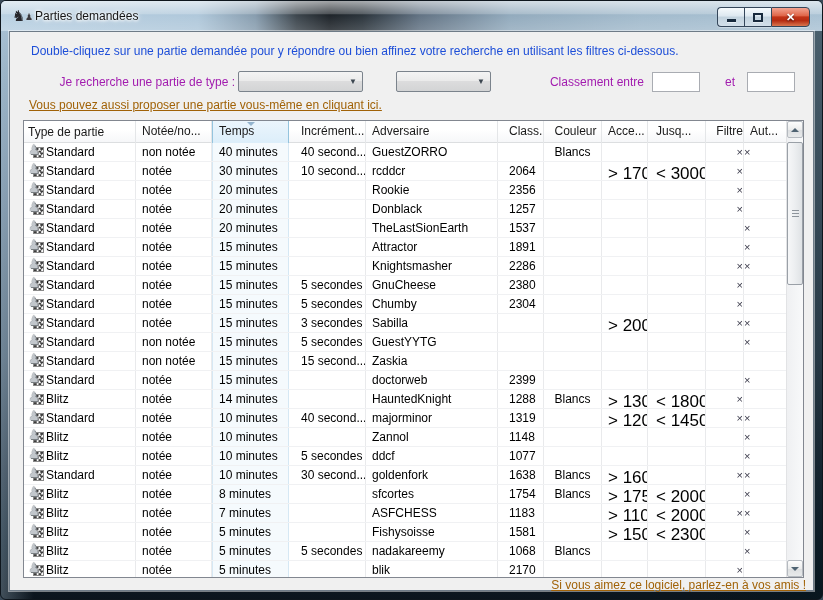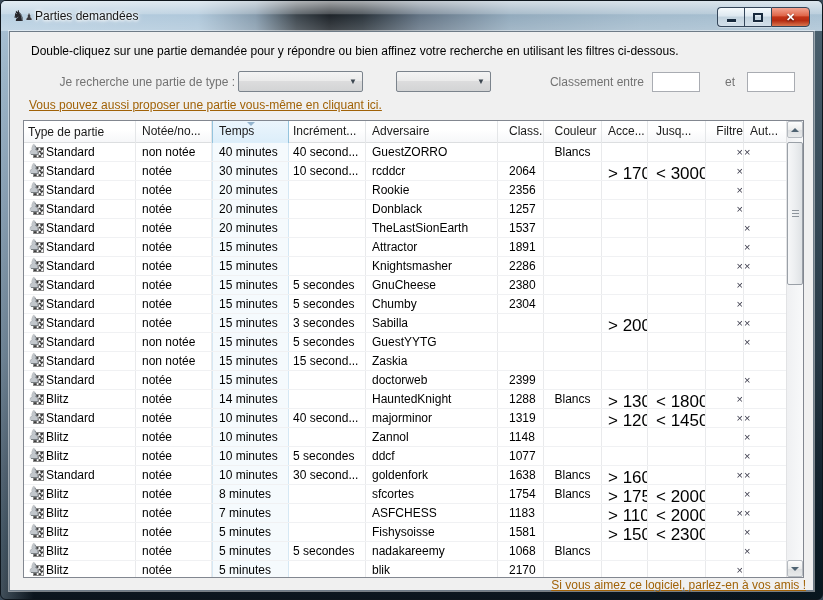--- a/index.html
+++ b/index.html
@@ -27,22 +27,22 @@
   .wbtn.max{width:27px;}
   .wbtn.close{width:39px;border-right-width:1px;border-radius:0 4px 4px 0;
     background:linear-gradient(180deg,#f3a491 0%,#e0674b 42%,#c23317 50%,#b52c12 70%,#d9764f 100%);}
   .glyph-min{width:9px;height:3px;background:#17293c;box-shadow:0 1px 0 rgba(255,255,255,.55);margin-top:7px;}
   .glyph-max{width:10px;height:9px;border:2px solid #17293c;box-shadow:0 1px 0 rgba(255,255,255,.45);}
   .glyph-close{color:#fff;font-size:11px;font-weight:bold;text-shadow:0 1px 2px rgba(40,0,0,.8);}
 
   
   .client{position:absolute;left:8px;top:30px;right:8px;bottom:8px;background:#f0f0f0;
     border:1px solid #6e7b87;box-shadow:0 0 0 1px rgba(255,255,255,.45);}
-  .intro{position:absolute;left:21px;top:12px;font-size:12px;color:#000000;}
-  .flabel{position:absolute;top:43px;font-size:12px;color:#737373;}
+  .intro{position:absolute;left:21px;top:12px;font-size:12px;color:#1d4ed8;}
+  .flabel{position:absolute;top:43px;font-size:12px;color:#a21caf;}
   .lbl-type{left:21px;width:204px;text-align:right;}
   .lbl-rating{left:430px;width:204px;text-align:right;}
   .lbl-et{left:702px;width:36px;text-align:center;}
   .combo{position:absolute;top:39px;height:21px;border:1px solid #7b838c;border-radius:2px;
     background:linear-gradient(180deg,#f4f4f4 0%,#ebebeb 45%,#dcdcdd 50%,#d3d4d5 100%);
     display:flex;align-items:center;}
   .combo .val{flex:1;font-size:12px;padding-left:5px;color:#1a1a1a;}
   .combo .arr{width:18px;text-align:center;font-size:8px;color:#3c4650;}
   .combo1{left:228px;width:125px;}
   .combo2{left:386px;width:95px;}
@@ -65,21 +65,21 @@
     border-left:1px solid #94c4de;border-right:1px solid #94c4de;}
   .sort-arrow{position:absolute;top:1px;left:50%;margin-left:-4px;width:0;height:0;
     border-left:4px solid transparent;border-right:4px solid transparent;border-top:4px solid #93b4ce;}
   .tbody{position:absolute;left:0;top:22px;right:17px;bottom:0;overflow:hidden;}
   .trow{display:flex;height:19px;border-bottom:1px solid #f0f1f3;}
   .tcell{height:18px;font-size:12px;color:#000;padding-top:2px;white-space:nowrap;overflow:hidden;
     border-right:1px solid #e9eaec;}
   .c0{width:112px;padding-left:4px;display:flex;align-items:center;padding-top:0;}
   .c1{width:76px;padding-left:6px;}
   .c2{width:77px;padding-left:6px;}
-  .c3{width:77px;padding-left:4px;}
+  .c3{width:77px;padding-left:12px;}
   .c4{width:132px;padding-left:6px;}
   .c5{width:46px;padding-left:11px;}
   .c6{width:58px;text-align:center;}
   .c7{width:46px;padding-left:6px;}
   .c8{width:58px;padding-left:8px;}
   .c9{width:38px;text-align:right;}
   .c10{width:42px;border-right:none;}
   .tcell.c7,.tcell.c8{font-size:17px;}
   .tcell.sortedcell{background:#f5fafd;border-left:1px solid #d6e8f4;border-right:1px solid #d6e8f4;}
   .xmark{color:#3b3b4b;font-size:11px;}

